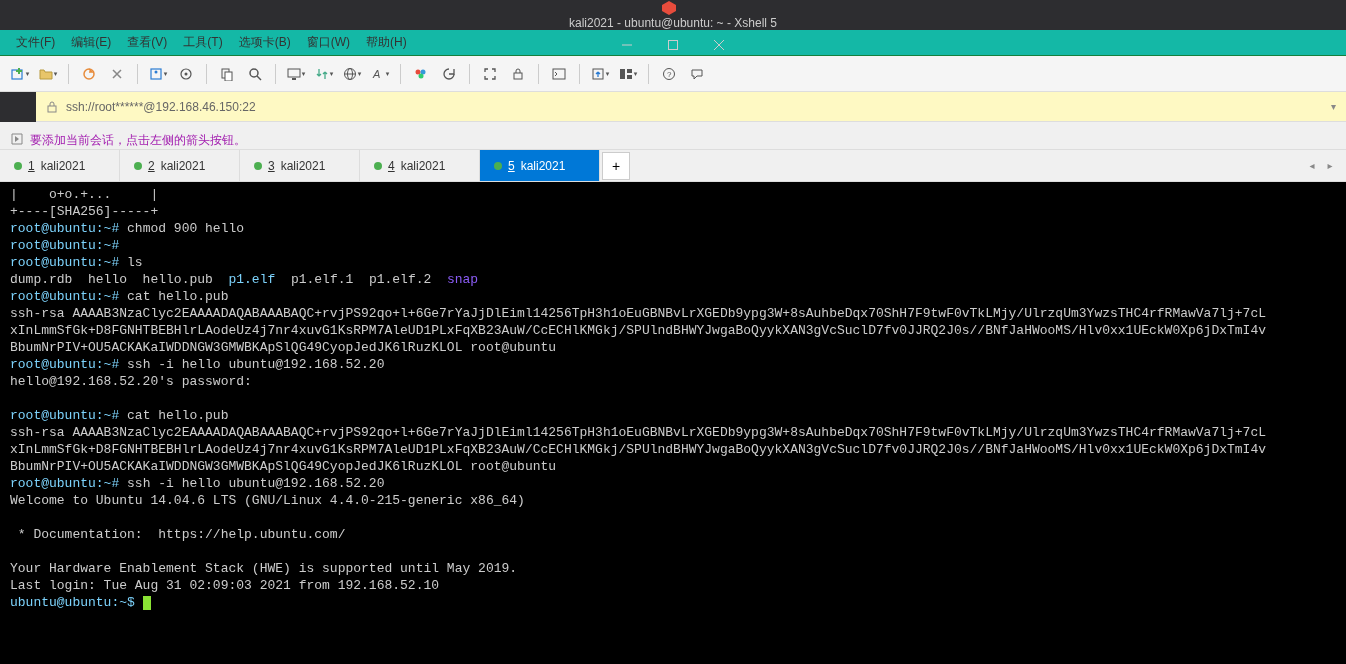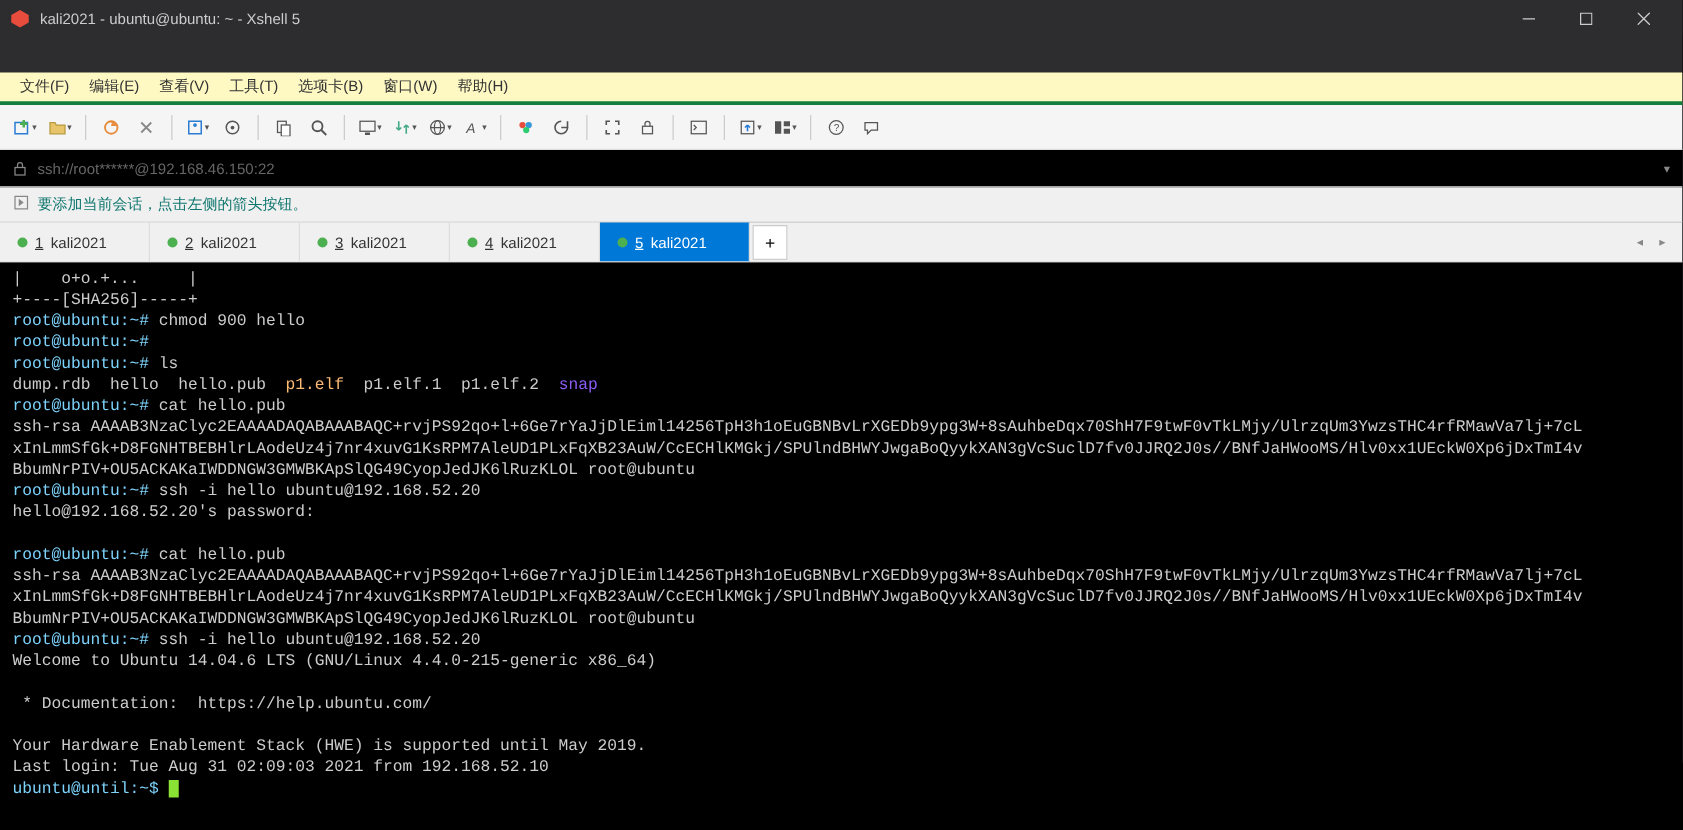--- a/index.html
+++ b/index.html
@@ -1,48 +1,48 @@
 <!DOCTYPE html>
 <html><head>
 <meta charset="utf-8">
 <style>
 * { margin: 0; padding: 0; box-sizing: border-box; }
 body { font-family: "Microsoft YaHei", "Segoe UI", sans-serif; background: #2d2d30; width: 1346px; height: 664px; overflow: hidden; }
 
-.titlebar { height: 30px; background: #2d2d30; display: flex; align-items: center; padding: 0 8px; color: #ccc; font-size: 12px; }
+.titlebar { height: 30px; background: #2d2d30; display: flex; align-items: center; padding: 0 8px; color: #ccc; font-size: 12px; flex-direction: column; }
 .titlebar .app-icon { width: 16px; height: 16px; margin-right: 8px; display: inline-flex; align-items: center; justify-content: center; }
 .titlebar .title { flex: 1; }
 .titlebar .win-controls { display: flex; gap: 0; }
 .titlebar .win-btn { width: 46px; height: 30px; display: flex; align-items: center; justify-content: center; color: #ccc; cursor: pointer; }
 
-.menubar { height: 26px; background: #fef9c3; display: flex; align-items: center; padding: 0 8px; border-bottom: 3px solid #15803d; margin-top: 28px; }
+.menubar { height: 26px; background: #14b8a6; display: flex; align-items: center; padding: 0 8px; border-bottom: 1px solid #15803d; }
 .menubar .menu-item { padding: 3px 8px; font-size: 12px; color: #333; cursor: pointer; }
 
 .toolbar { height: 36px; background: #f5f5f5; display: flex; align-items: center; padding: 0 8px; border-bottom: 1px solid #ddd; gap: 4px; }
 .toolbar .tool-btn { width: 24px; height: 24px; display: flex; align-items: center; justify-content: center; cursor: pointer; color: #555; border-radius: 3px; position: relative; }
 .toolbar .tool-btn.with-arrow::after { content: "▾"; font-size: 7px; margin-left: 1px; color: #555; }
 .toolbar .sep { width: 1px; height: 20px; background: #ccc; margin: 0 4px; }
 
-.addressbar { height: 30px; background: #000000; display: flex; align-items: center; padding: 0 10px; border-bottom: 1px solid #ddd; font-size: 12px; color: #666; gap: 6px; }
+.addressbar { height: 30px; background: #fef9c3; display: flex; align-items: center; padding: 0 10px; border-bottom: 1px solid #ddd; font-size: 12px; color: #666; gap: 6px; margin-left: 36px; }
 .addressbar .lock-icon { width: 14px; height: 14px; display: inline-flex; align-items: center; }
 .addressbar .addr-input { flex: 1; border: none; background: transparent; font-size: 12px; color: #666; outline: none; }
 
-.tipbar { height: 28px; background: #f0f0f0; display: flex; align-items: center; padding: 0 10px; border-bottom: 1px solid #ddd; font-size: 12px; color: #0f766e; gap: 6px; }
+.tipbar { height: 28px; background: #f0f0f0; display: flex; align-items: flex-end; padding: 0 10px; border-bottom: 1px solid #ddd; font-size: 12px; color: #a21caf; gap: 6px; }
 
 .tabbar { height: 32px; background: #f0f0f0; display: flex; align-items: center; border-bottom: 1px solid #ddd; padding-right: 8px; }
 .tabbar .tab { height: 31px; padding: 0 14px; display: flex; align-items: center; border-right: 1px solid #ddd; font-size: 12px; cursor: pointer; gap: 6px; background: #f0f0f0; color: #333; min-width: 120px; }
 .tabbar .tab.active { background: #0078d7; color: #fff; }
 .tabbar .tab .dot { width: 8px; height: 8px; border-radius: 50%; background: #4caf50; }
 .tabbar .tab .num { text-decoration: underline; }
 .tabbar .add-tab { width: 28px; height: 28px; display: flex; align-items: center; justify-content: center; cursor: pointer; margin-left: 2px; border: 1px solid #ccc; background: #fff; font-size: 14px; }
 .tabbar .spacer { flex: 1; }
 .tabbar .nav-btn { width: 16px; height: 16px; color: #888; cursor: pointer; font-size: 10px; margin-left: 2px; display:flex; align-items:center; justify-content:center; }
 
 .terminal { background: #000; color: #ccc; font-family: "Consolas", "Courier New", monospace; font-size: 13px; line-height: 17px; padding: 4px 10px; height: calc(664px - 30px - 26px - 36px - 30px - 28px - 32px); overflow: hidden; white-space: pre-wrap; word-break: break-all; }
-.terminal .green { color: #fdba74; }
+.terminal .green { color: #7dd3fc; }
 .terminal .blue { color: #8b5cf6; }
 .terminal .prompt-host { color: #7dd3fc; }
 .terminal .cursor { display: inline-block; width: 8px; height: 14px; background: #8ae234; vertical-align: middle; }
 </style>
 </head>
 <body>
 
 <div class="titlebar">
   <span class="app-icon">
     <svg width="16" height="16" viewBox="0 0 16 16">
@@ -284,13 +284,13 @@
 <span>ssh-rsa AAAAB3NzaClyc2EAAAADAQABAAABAQC+rvjPS92qo+l+6Ge7rYaJjDlEiml14256TpH3h1oEuGBNBvLrXGEDb9ypg3W+8sAuhbeDqx70ShH7F9twF0vTkLMjy/UlrzqUm3YwzsTHC4rfRMawVa7lj+7cL</span>
 <span>xInLmmSfGk+D8FGNHTBEBHlrLAodeUz4j7nr4xuvG1KsRPM7AleUD1PLxFqXB23AuW/CcECHlKMGkj/SPUlndBHWYJwgaBoQyykXAN3gVcSuclD7fv0JJRQ2J0s//BNfJaHWooMS/Hlv0xx1UEckW0Xp6jDxTmI4v</span>
 <span>BbumNrPIV+OU5ACKAKaIWDDNGW3GMWBKApSlQG49CyopJedJK6lRuzKLOL root@ubuntu</span>
 <span class="prompt-host">root@ubuntu:~#</span> <span>ssh -i hello ubuntu@192.168.52.20</span>
 <span>Welcome to Ubuntu 14.04.6 LTS (GNU/Linux 4.4.0-215-generic x86_64)</span>
 
 <span> * Documentation:  https://help.ubuntu.com/</span>
 
 <span>Your Hardware Enablement Stack (HWE) is supported until May 2019.</span>
 <span>Last login: Tue Aug 31 02:09:03 2021 from 192.168.52.10</span>
-<span class="prompt-host">ubuntu@until:~$</span> <span class="cursor"></span></div>
+<span class="prompt-host">ubuntu@ubuntu:~$</span> <span class="cursor"></span></div>
 
 </body></html>

